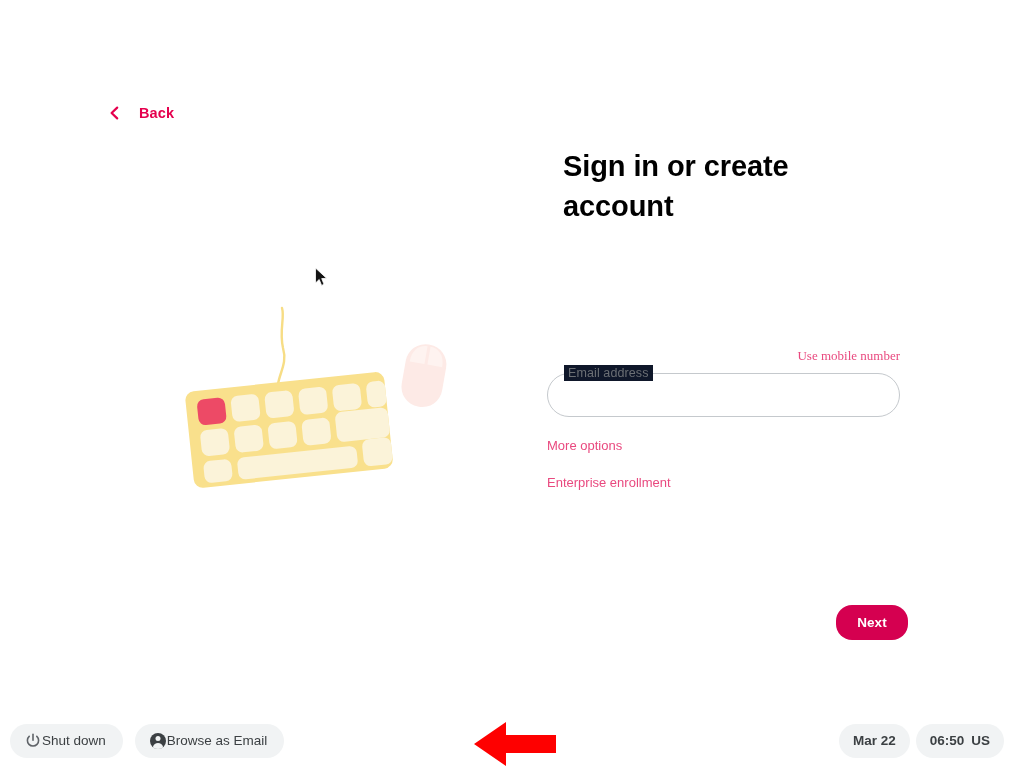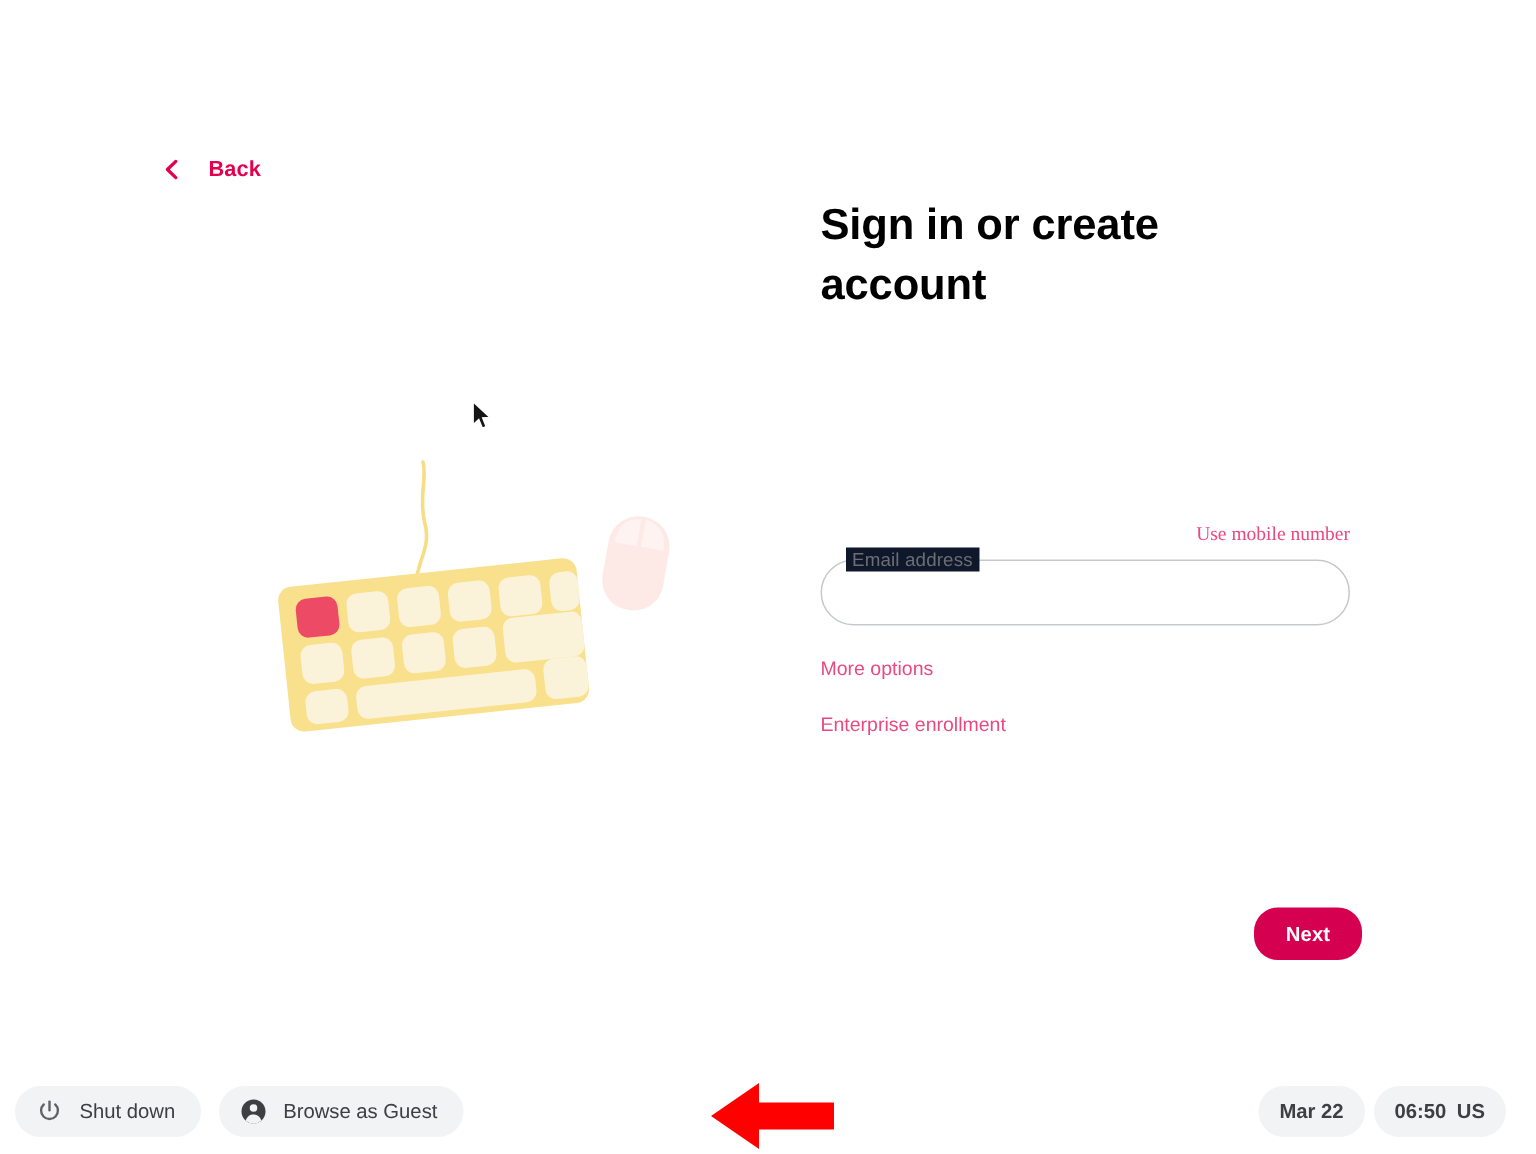--- a/index.html
+++ b/index.html
@@ -66,21 +66,21 @@
     left: 547px;
     top: 130px;
     width: 360px;
   }
   #page-title {
     font-size: 29px;
     line-height: 40px;
     font-weight: bold;
     color: #000000;
     letter-spacing: -0.1px;
-    margin: 0;
+    margin: 16px;
     width: 250px;
   }
 
   #form-area {
     position: absolute;
     left: 547px;
     top: 348px;
     width: 353px;
   }
 
@@ -180,21 +180,20 @@
   #bottom-right {
     position: absolute;
     right: 20px;
     display: flex;
     align-items: center;
     gap: 6px;
   }
   .shelf-pill {
     display: flex;
     align-items: center;
-    gap: 11px;
     height: 34px;
     padding: 0 17px 0 14px;
     border-radius: 17px;
     background: #f1f3f4;
     color: #3c4043;
     font-size: 13.5px;
     cursor: pointer;
     border: none;
     font-family: "Liberation Sans", sans-serif;
     white-space: nowrap;
@@ -322,21 +321,21 @@
     </button>
 
     <button class="shelf-pill">
       <span class="ic">
         <svg viewBox="0 0 18 18" width="18" height="18" aria-hidden="true">
           <circle cx="9" cy="9" r="8" fill="#3c4043"></circle>
           <circle cx="9" cy="6.6" r="2.5" fill="#f1f3f4"></circle>
           <path d="M3.8 15.2 C4.6 12.3 6.6 11 9 11 C11.4 11 13.4 12.3 14.2 15.2 A8 8 0 0 1 3.8 15.2 Z" fill="#f1f3f4"></path>
         </svg>
       </span>
-      <span>Browse as Guest</span>
+      <span>Browse as Email</span>
     </button>
 
 
   </div>
 
   <div id="bottom-right">
     <div class="status-pill">
       <span>Mar 22</span>
     </div>
     <div class="status-pill">

